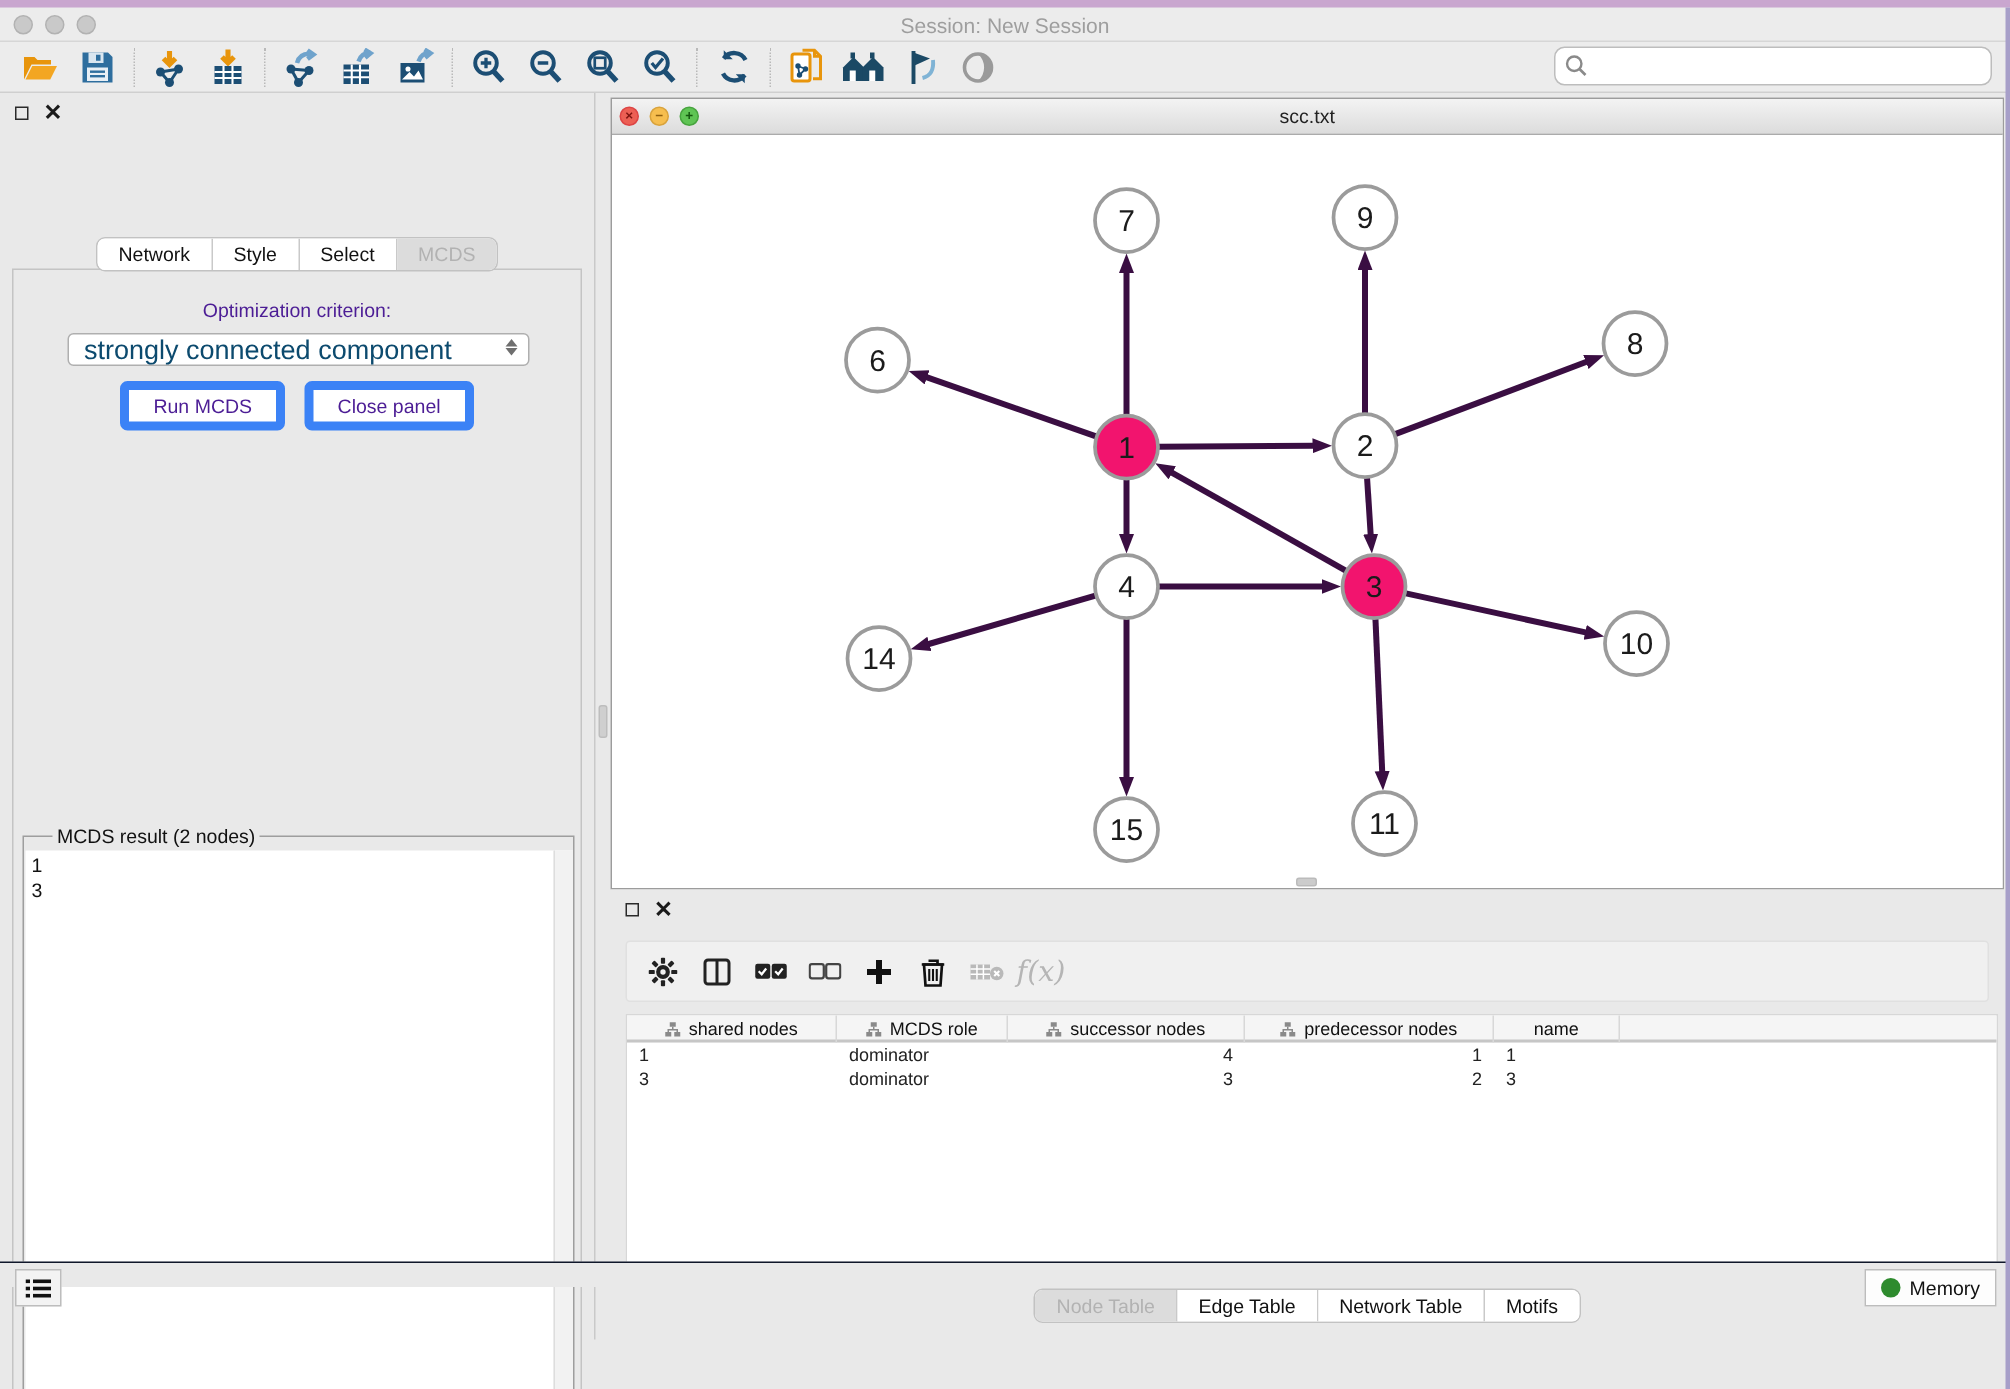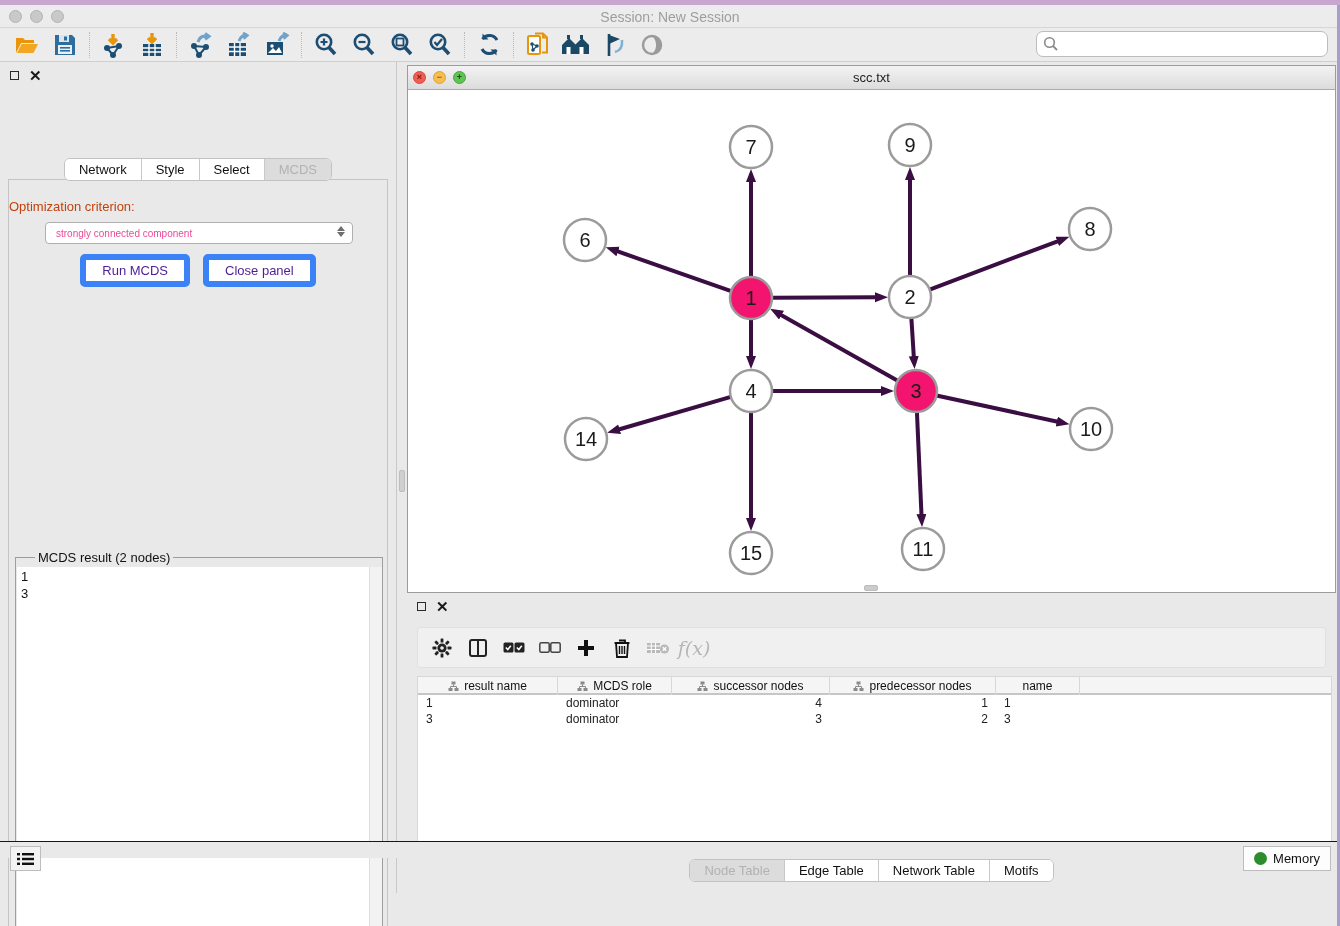--- a/index.html
+++ b/index.html
@@ -34,22 +34,22 @@
   .close-x { font-size:15px; font-weight:bold; color:#1A1A1A; line-height:1; }
 
   
   .cp-tabs { position:absolute; left:0; top:96px; width:100%; display:flex; justify-content:center; z-index:5; }
   .seg { display:flex; border:1px solid #C2C2C2; border-radius:6px; overflow:hidden; background:#fff; }
   .seg .seg-btn { font-size:13px; color:#111; background:#fff; padding:3px 14px; border-right:1px solid #C9C9C9; white-space:nowrap; }
   .seg .seg-btn:last-child { border-right:none; }
   .seg .seg-btn.active { background:#DCDCDC; color:#B2B2B2; }
 
   .cp-body { position:absolute; left:8px; top:117px; width:380px; height:761px; border:1px solid #C4C4C4; background:#E9E9E9; }
-  .opt-label { position:absolute; top:19px; width:100%; text-align:left; font-size:13px; color:#c2410c; }
-  .cp-select { position:absolute; left:36px; top:42px; width:308px; height:22px; background:#fff; border:1px solid #AFAFAF; border-radius:4px; display:flex; align-items:center; padding:0 24px 0 10px; font-size:10px; color:#ec4899; }
+  .opt-label { position:absolute; top:19px; width:100%; text-align:center; font-size:13px; color:#4c1d95; }
+  .cp-select { position:absolute; left:36px; top:42px; width:308px; height:22px; background:#fff; border:1px solid #AFAFAF; border-radius:4px; display:flex; align-items:center; padding:0 24px 0 10px; font-size:18px; color:#0c4a6e; }
   .chevrons { position:absolute; right:7px; top:3px; display:flex; flex-direction:column; gap:1px; }
   .chev-up { width:0;height:0;border-left:4px solid transparent;border-right:4px solid transparent;border-bottom:5px solid #6E6E6E; }
   .chev-dn { width:0;height:0;border-left:4px solid transparent;border-right:4px solid transparent;border-top:5px solid #6E6E6E; }
   .cp-buttons { position:absolute; left:0; top:74px; width:100%; display:flex; justify-content:center; gap:13px; }
   .mac-btn { background:#fff; border:6px solid #3b82f6; border-radius:5px; font-size:13px; color:#4c1d95; padding:3px 16px; font-family:"Liberation Sans",sans-serif; }
 
   .result-group { position:absolute; left:6px; top:377px; width:368px; height:376px; border:1px solid #9E9E9E; }
   .result-legend { position:absolute; top:-8px; left:19px; background:#E9E9E9; padding:0 3px; font-size:13px; color:#111; }
   .result-area { position:absolute; left:1px; top:9px; width:365px; height:365px; background:#fff; }
   .result-text { position:absolute; left:4px; top:1px; font-size:13px; color:#111; line-height:17px; }
@@ -443,21 +443,21 @@
 
     <div class="tp-table">
       <div class="tp-head">
         <div class="th c0">
           <svg width="11" height="11" viewBox="0 0 11 11">
               <rect x="3.5" y="0.5" width="4" height="3" fill="#8A8A8A"></rect>
               <rect x="0.5" y="7" width="4" height="3" fill="#8A8A8A"></rect>
               <rect x="6.5" y="7" width="4" height="3" fill="#8A8A8A"></rect>
               <path d="M5.5 3.5 v2 M2.5 7 v-1.5 h6 V7" stroke="#8A8A8A" fill="none"></path>
             </svg>
-          <span>result name</span>
+          <span>shared nodes</span>
         </div>
         <div class="th c1">
           <svg width="11" height="11" viewBox="0 0 11 11">
               <rect x="3.5" y="0.5" width="4" height="3" fill="#8A8A8A"></rect>
               <rect x="0.5" y="7" width="4" height="3" fill="#8A8A8A"></rect>
               <rect x="6.5" y="7" width="4" height="3" fill="#8A8A8A"></rect>
               <path d="M5.5 3.5 v2 M2.5 7 v-1.5 h6 V7" stroke="#8A8A8A" fill="none"></path>
             </svg>
           <span>MCDS role</span>
         </div>

